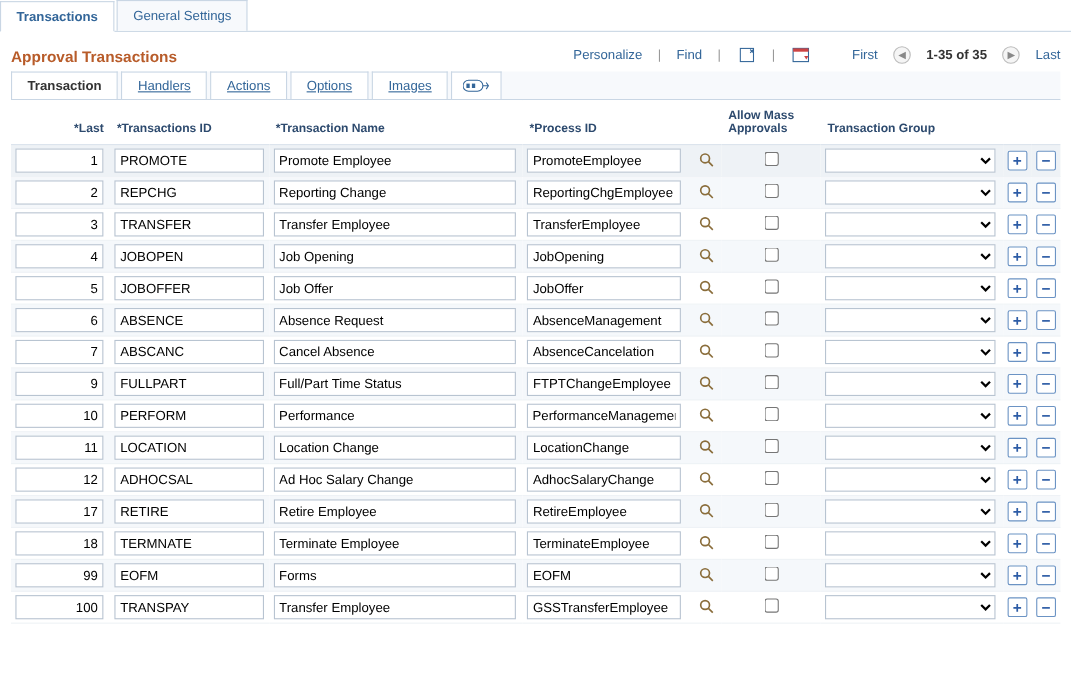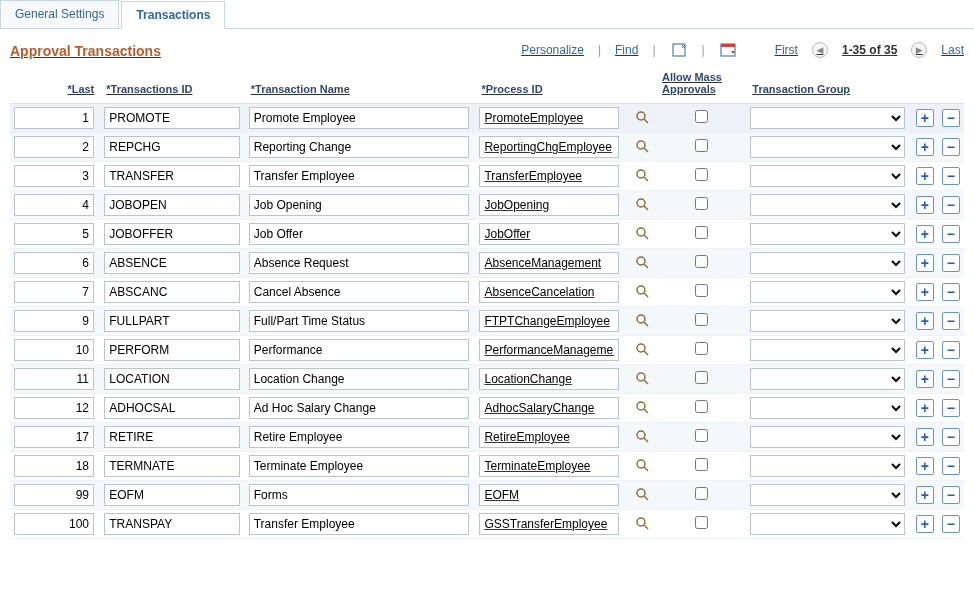--- a/index.html
+++ b/index.html
@@ -1,20 +1,20 @@
 <!DOCTYPE html>
 <html><head>
 <meta charset="utf-8">
 <style>
 * { box-sizing: border-box; margin: 0; padding: 0; }
 body { font-family: Arial, sans-serif; font-size: 12px; color: #333; background: #fff; }
 .page-tabs { display: flex; border-bottom: 1px solid #c9d6e4; }
 .page-tab { padding: 6px 14px; border: 1px solid #c9d6e4; border-bottom: none; margin-right: 2px; cursor: pointer; background: #f7f9fc; color: #336699; }
 .page-tab.active { background: #fff; color: #336699; font-weight: bold; border-bottom: 1px solid #fff; position: relative; top: 1px; }
-.content { padding: 8px 10px; text-decoration: underline; }
+.content { padding: 8px 10px; }
 .section-title { color: #b85c2a; font-size: 14px; font-weight: bold; margin: 6px 0 4px 0; }
 .grid-header { display: flex; justify-content: space-between; align-items: center; }
 .grid-actions { display: flex; align-items: center; gap: 14px; color: #336699; font-size: 12px; }
 .grid-actions a { color: #336699; text-decoration: none; cursor: pointer; }
 .grid-actions .sep { color: #999; }
 .icon-btn { display: inline-flex; align-items: center; justify-content: center; width: 18px; height: 18px; cursor: pointer; }
 .nav-arrow { width: 16px; height: 16px; border: 1px solid #bbb; border-radius: 50%; display: inline-flex; align-items: center; justify-content: center; font-size: 9px; color: #888; background: #f5f5f5; cursor: pointer; }
 .sub-tabs { display: flex; border-bottom: 1px solid #c9d6e4; margin-top: 2px; background: #f7f9fc; }
 .sub-tab { padding: 5px 14px; border: 1px solid #c9d6e4; border-bottom: none; margin-right: 3px; cursor: pointer; background: #fff; color: #336699; text-decoration: underline; }
 .sub-tab.active { background: #fff; font-weight: bold; text-decoration: none; color: #333; }
@@ -42,22 +42,22 @@
 .col-transname { width: 230px; }
 .col-process { width: 175px; }
 .col-checkbox { width: 90px; }
 .col-group { width: 165px; }
 .col-btn { width: 26px; text-align: center; }
 </style>
 </head>
 <body>
 
 <div class="page-tabs">
+  <div class="page-tab active">Transactions</div>
   <div class="page-tab">General Settings</div>
-  <div class="page-tab active">Transactions</div>
 </div>
 
 <div class="content">
   <div class="grid-header">
     <div class="section-title">Approval Transactions</div>
     <div class="grid-actions">
       <a>Personalize</a>
       <span class="sep">|</span>
       <a>Find</a>
       <span class="sep">|</span>
@@ -78,20 +78,35 @@
       </span>
       <span style="width:10px"></span>
       <a>First</a>
       <span class="nav-arrow">◀</span>
       <span style="color:#333;font-weight:bold">1-35 of 35</span>
       <span class="nav-arrow">▶</span>
       <a>Last</a>
     </div>
   </div>
 
+  <div class="sub-tabs">
+    <div class="sub-tab active">Transaction</div>
+    <div class="sub-tab">Handlers</div>
+    <div class="sub-tab">Actions</div>
+    <div class="sub-tab">Options</div>
+    <div class="sub-tab">Images</div>
+    <div class="sub-tab sub-tab-icon">
+      <svg width="24" height="14" viewBox="0 0 24 14">
+          <rect x="0" y="2" width="18" height="10" rx="5" fill="none" stroke="#336699"></rect>
+          <rect x="3" y="5" width="3" height="4" fill="#336699"></rect>
+          <rect x="8" y="5" width="3" height="4" fill="#336699"></rect>
+          <path d="M18 7 L23 7 M21 4 L23 7 L21 10" stroke="#336699" fill="none"></path>
+        </svg>
+    </div>
+  </div>
 
   <table class="grid">
     <thead>
       <tr>
         <th class="col-order" style="text-align:right">*Last</th>
         <th class="col-transid">*Transactions ID</th>
         <th class="col-transname">*Transaction Name</th>
         <th class="col-process">*Process ID</th>
         <th class="col-checkbox center">Allow Mass Approvals</th>
         <th class="col-group">Transaction Group</th>

